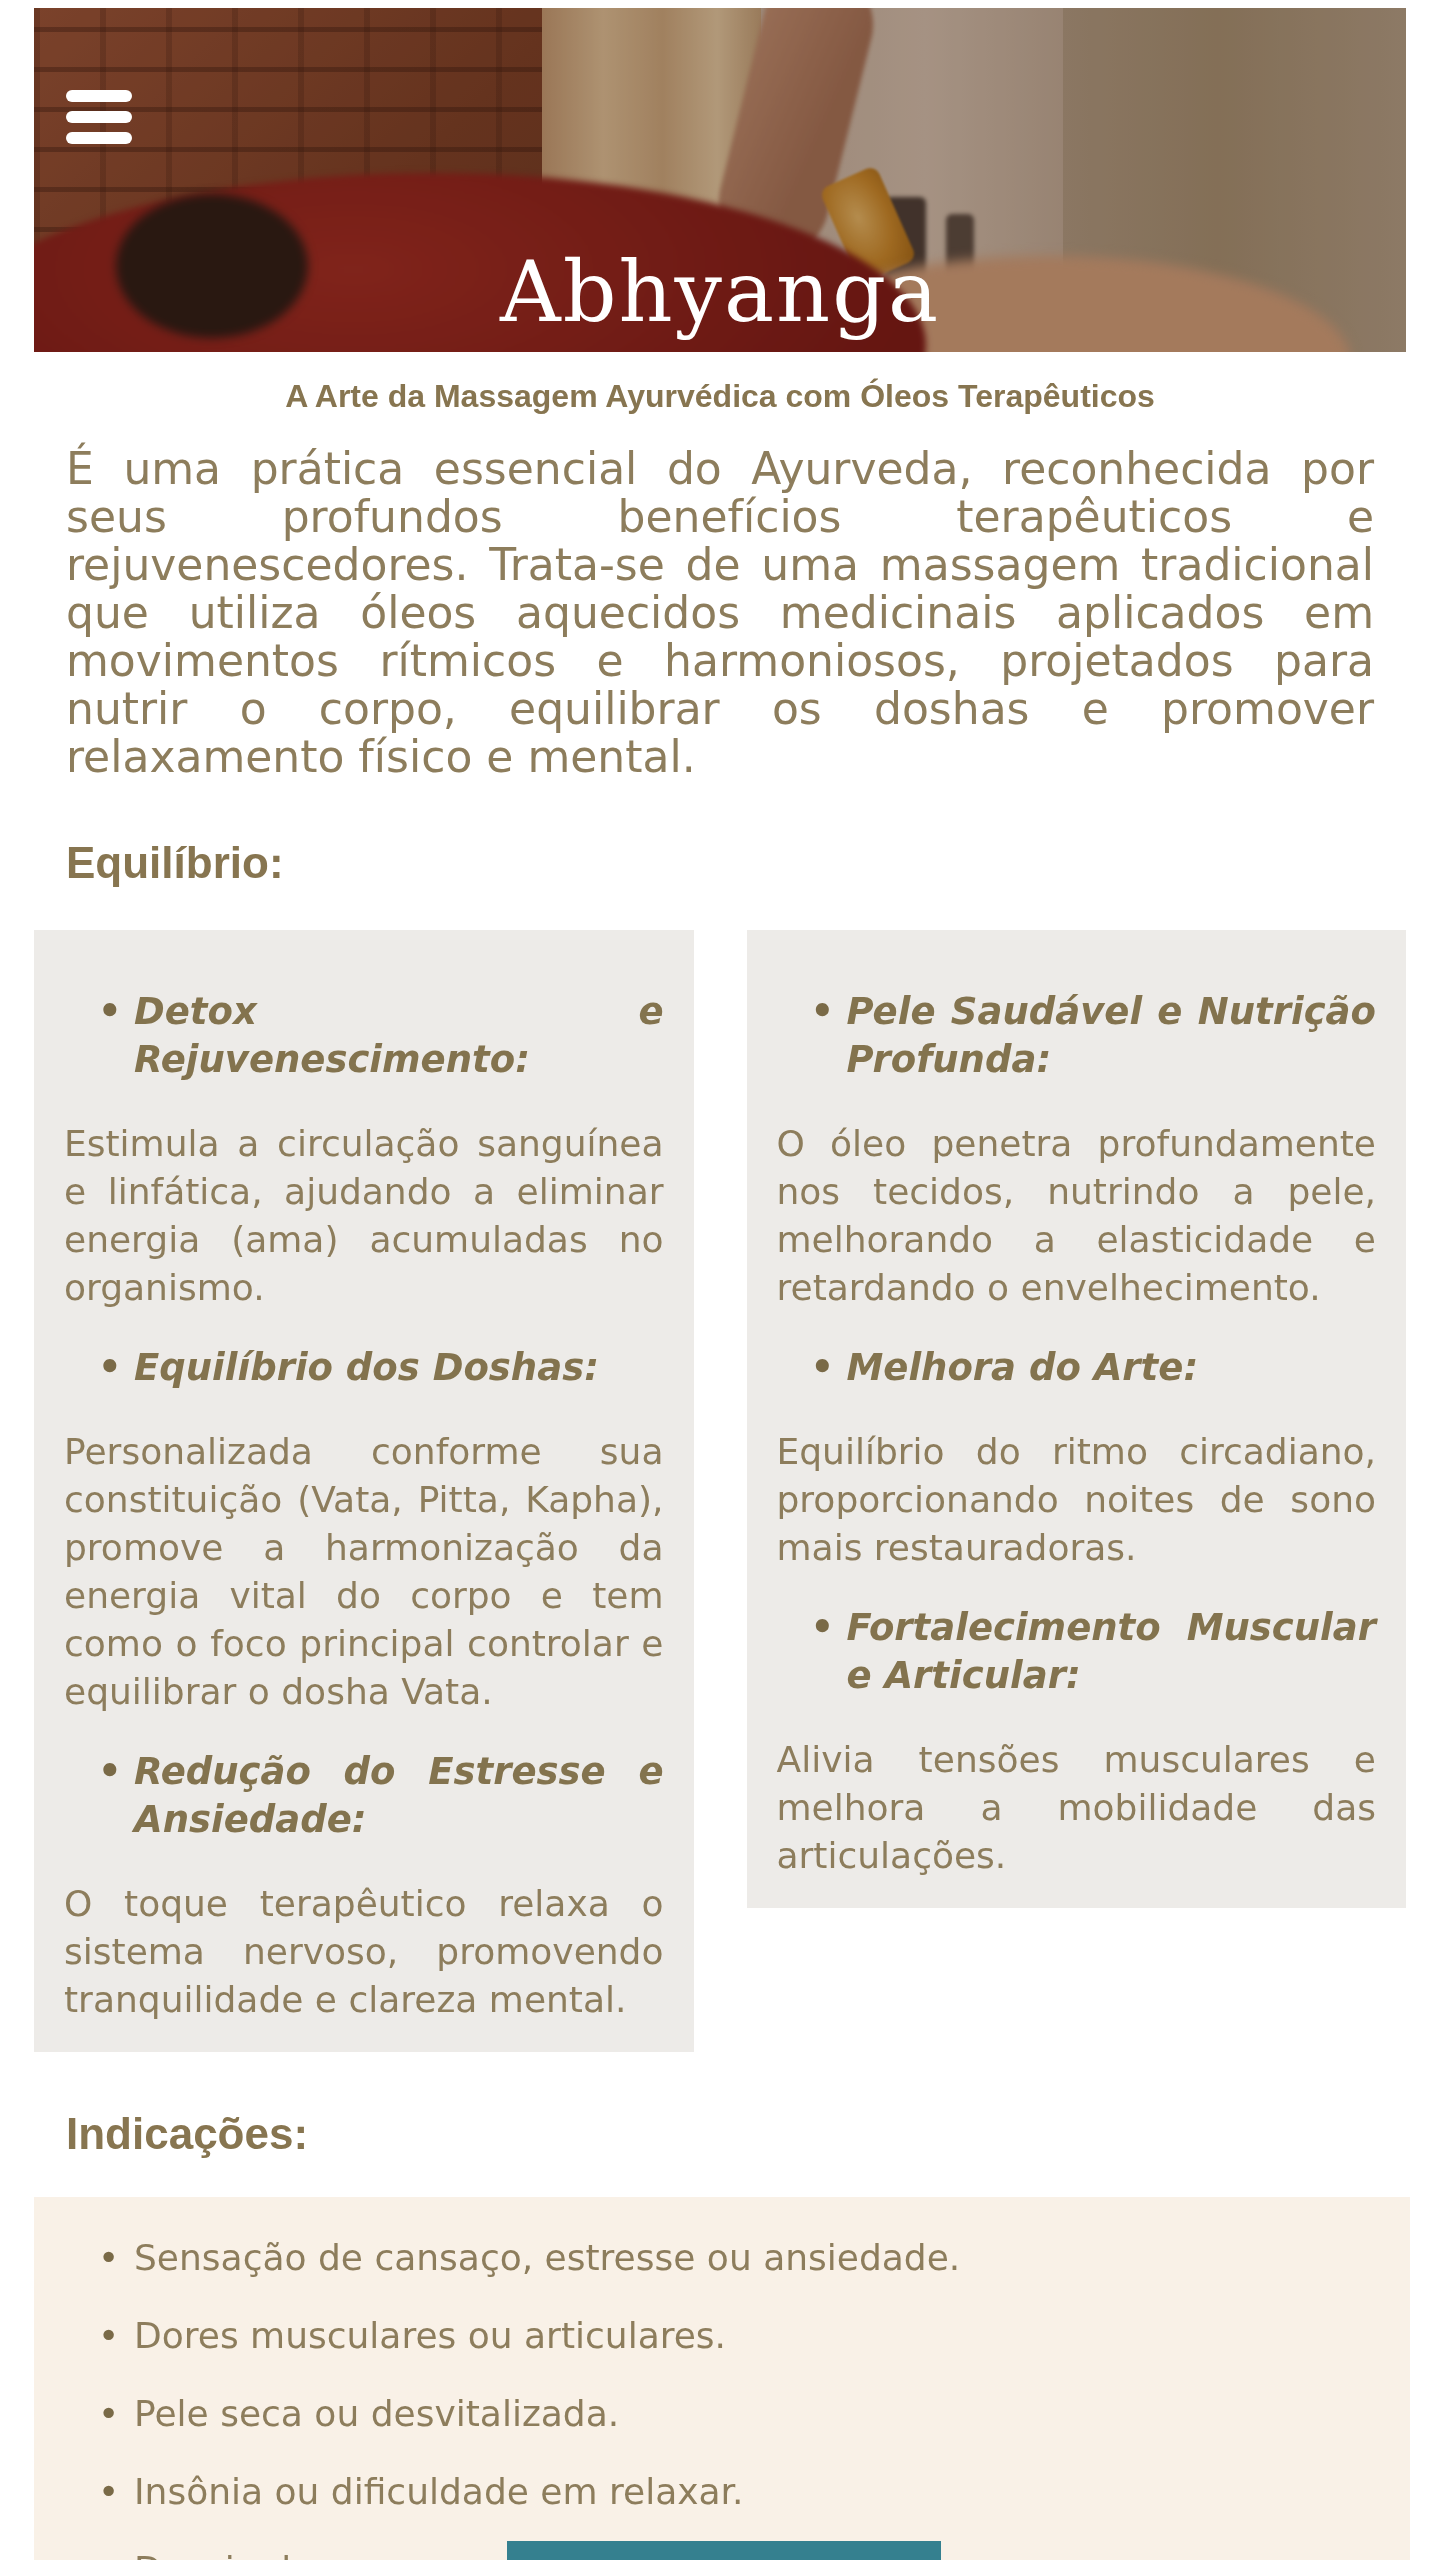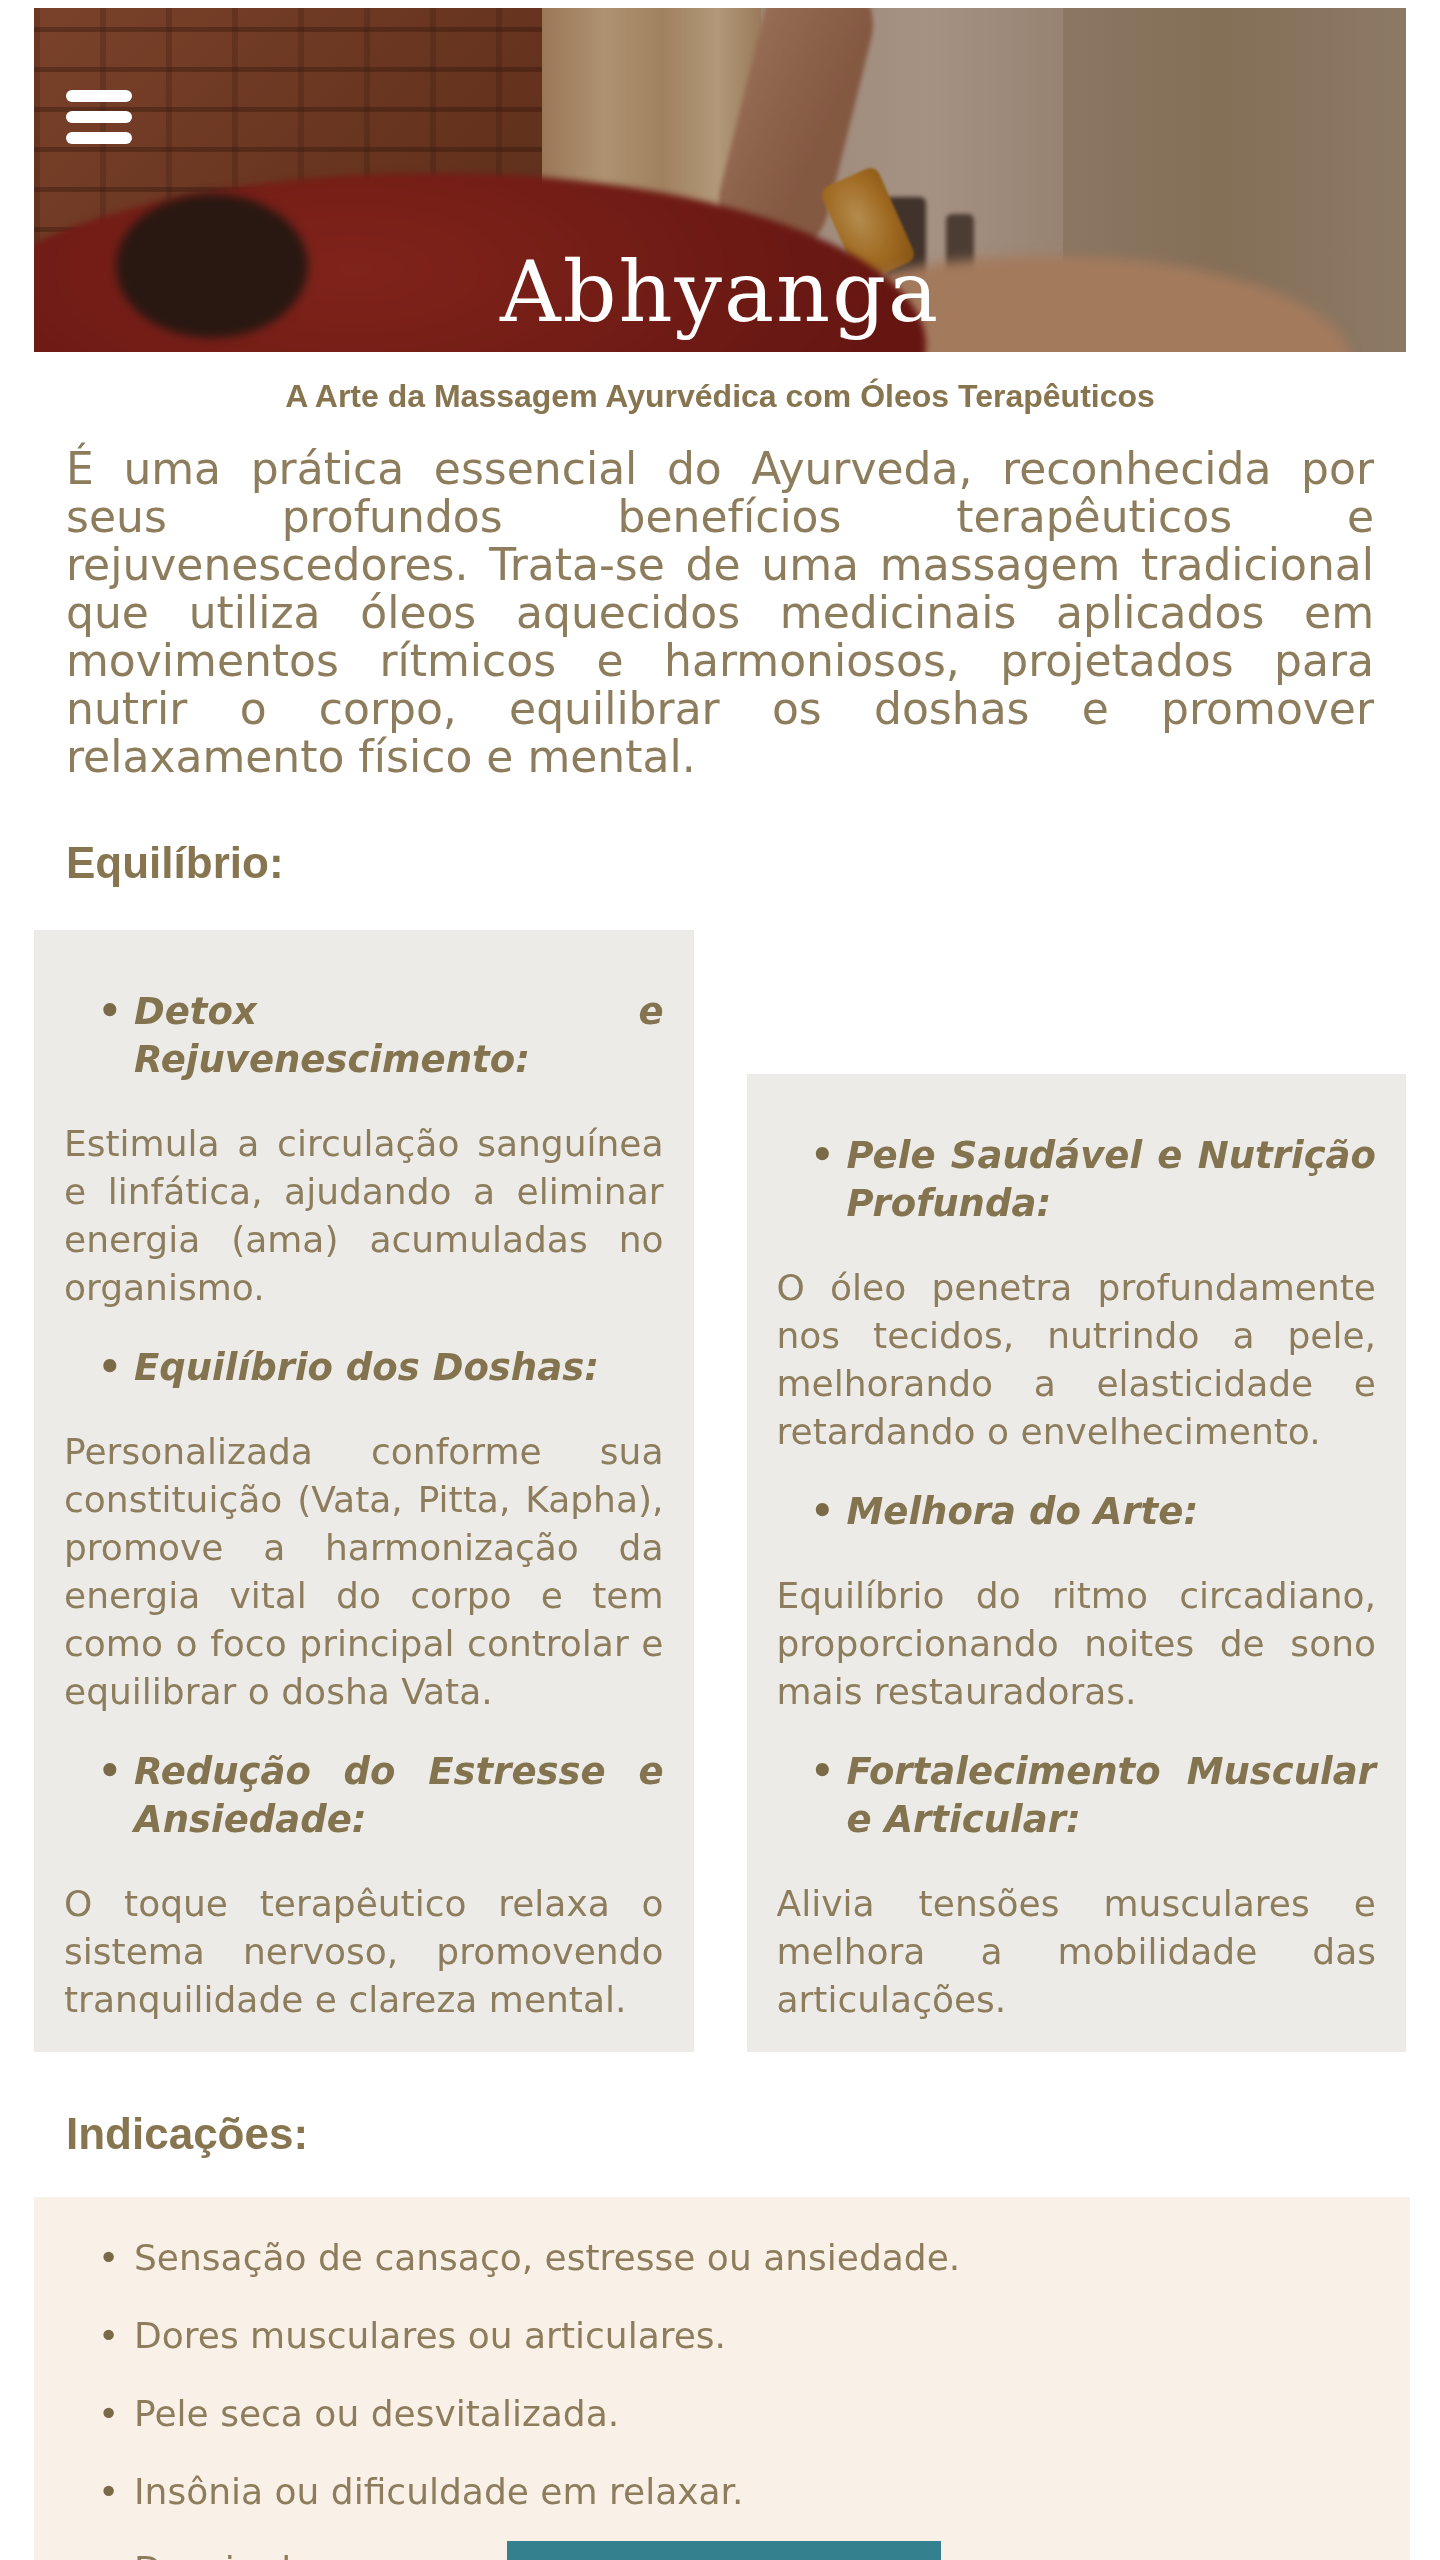--- a/index.html
+++ b/index.html
@@ -40,21 +40,21 @@
 
   
   .main{position:absolute;left:66px;top:281px;width:1308px;color:#8d7d5c;}
   .intro-heading{margin:96px 0 0 0;text-align:center;color:#877550;
     font-family:"Liberation Sans",sans-serif;font-weight:700;font-size:32px;line-height:1.2;}
   .intro-par{margin:30px 0 0 0;font-size:44px;line-height:48px;text-align:justify;}
 
   .section-heading{margin:56px 0 0 0;color:#877550;font-family:"Liberation Sans",sans-serif;
     font-weight:700;font-size:44px;line-height:1.2;}
 
-  .cols{display:flex;align-items:flex-end;gap:53px;margin:40px 0 0 -32px;width:1372px;min-height:900px;}
+  .cols{display:flex;align-items:flex-start;gap:53px;margin:40px 0 0 -32px;width:1372px;min-height:900px;}
   .card{background:#edebe8;width:662px;box-sizing:border-box;padding:28px 30px;}
   .b-item{margin-top:32px;}
   .b-item:first-child{margin-top:30px;}
   .b-title{position:relative;padding-left:70px;font-weight:700;font-style:italic;color:#83734e;
     font-size:37px;line-height:48px;text-align:justify;}
   .b-title::before{content:"•";position:absolute;left:34px;top:0;font-style:normal;color:#7a6a47;}
   .b-text{margin:36px 0 0 0;font-size:36px;line-height:48px;text-align:justify;}
 
   .ind-card{background:#f9f1e7;width:1376px;margin:36px 0 0 -32px;box-sizing:border-box;padding:40px 30px 30px 30px;}
   .ind-item{position:relative;padding-left:70px;font-size:36px;line-height:42px;margin:0 0 36px 0;}

